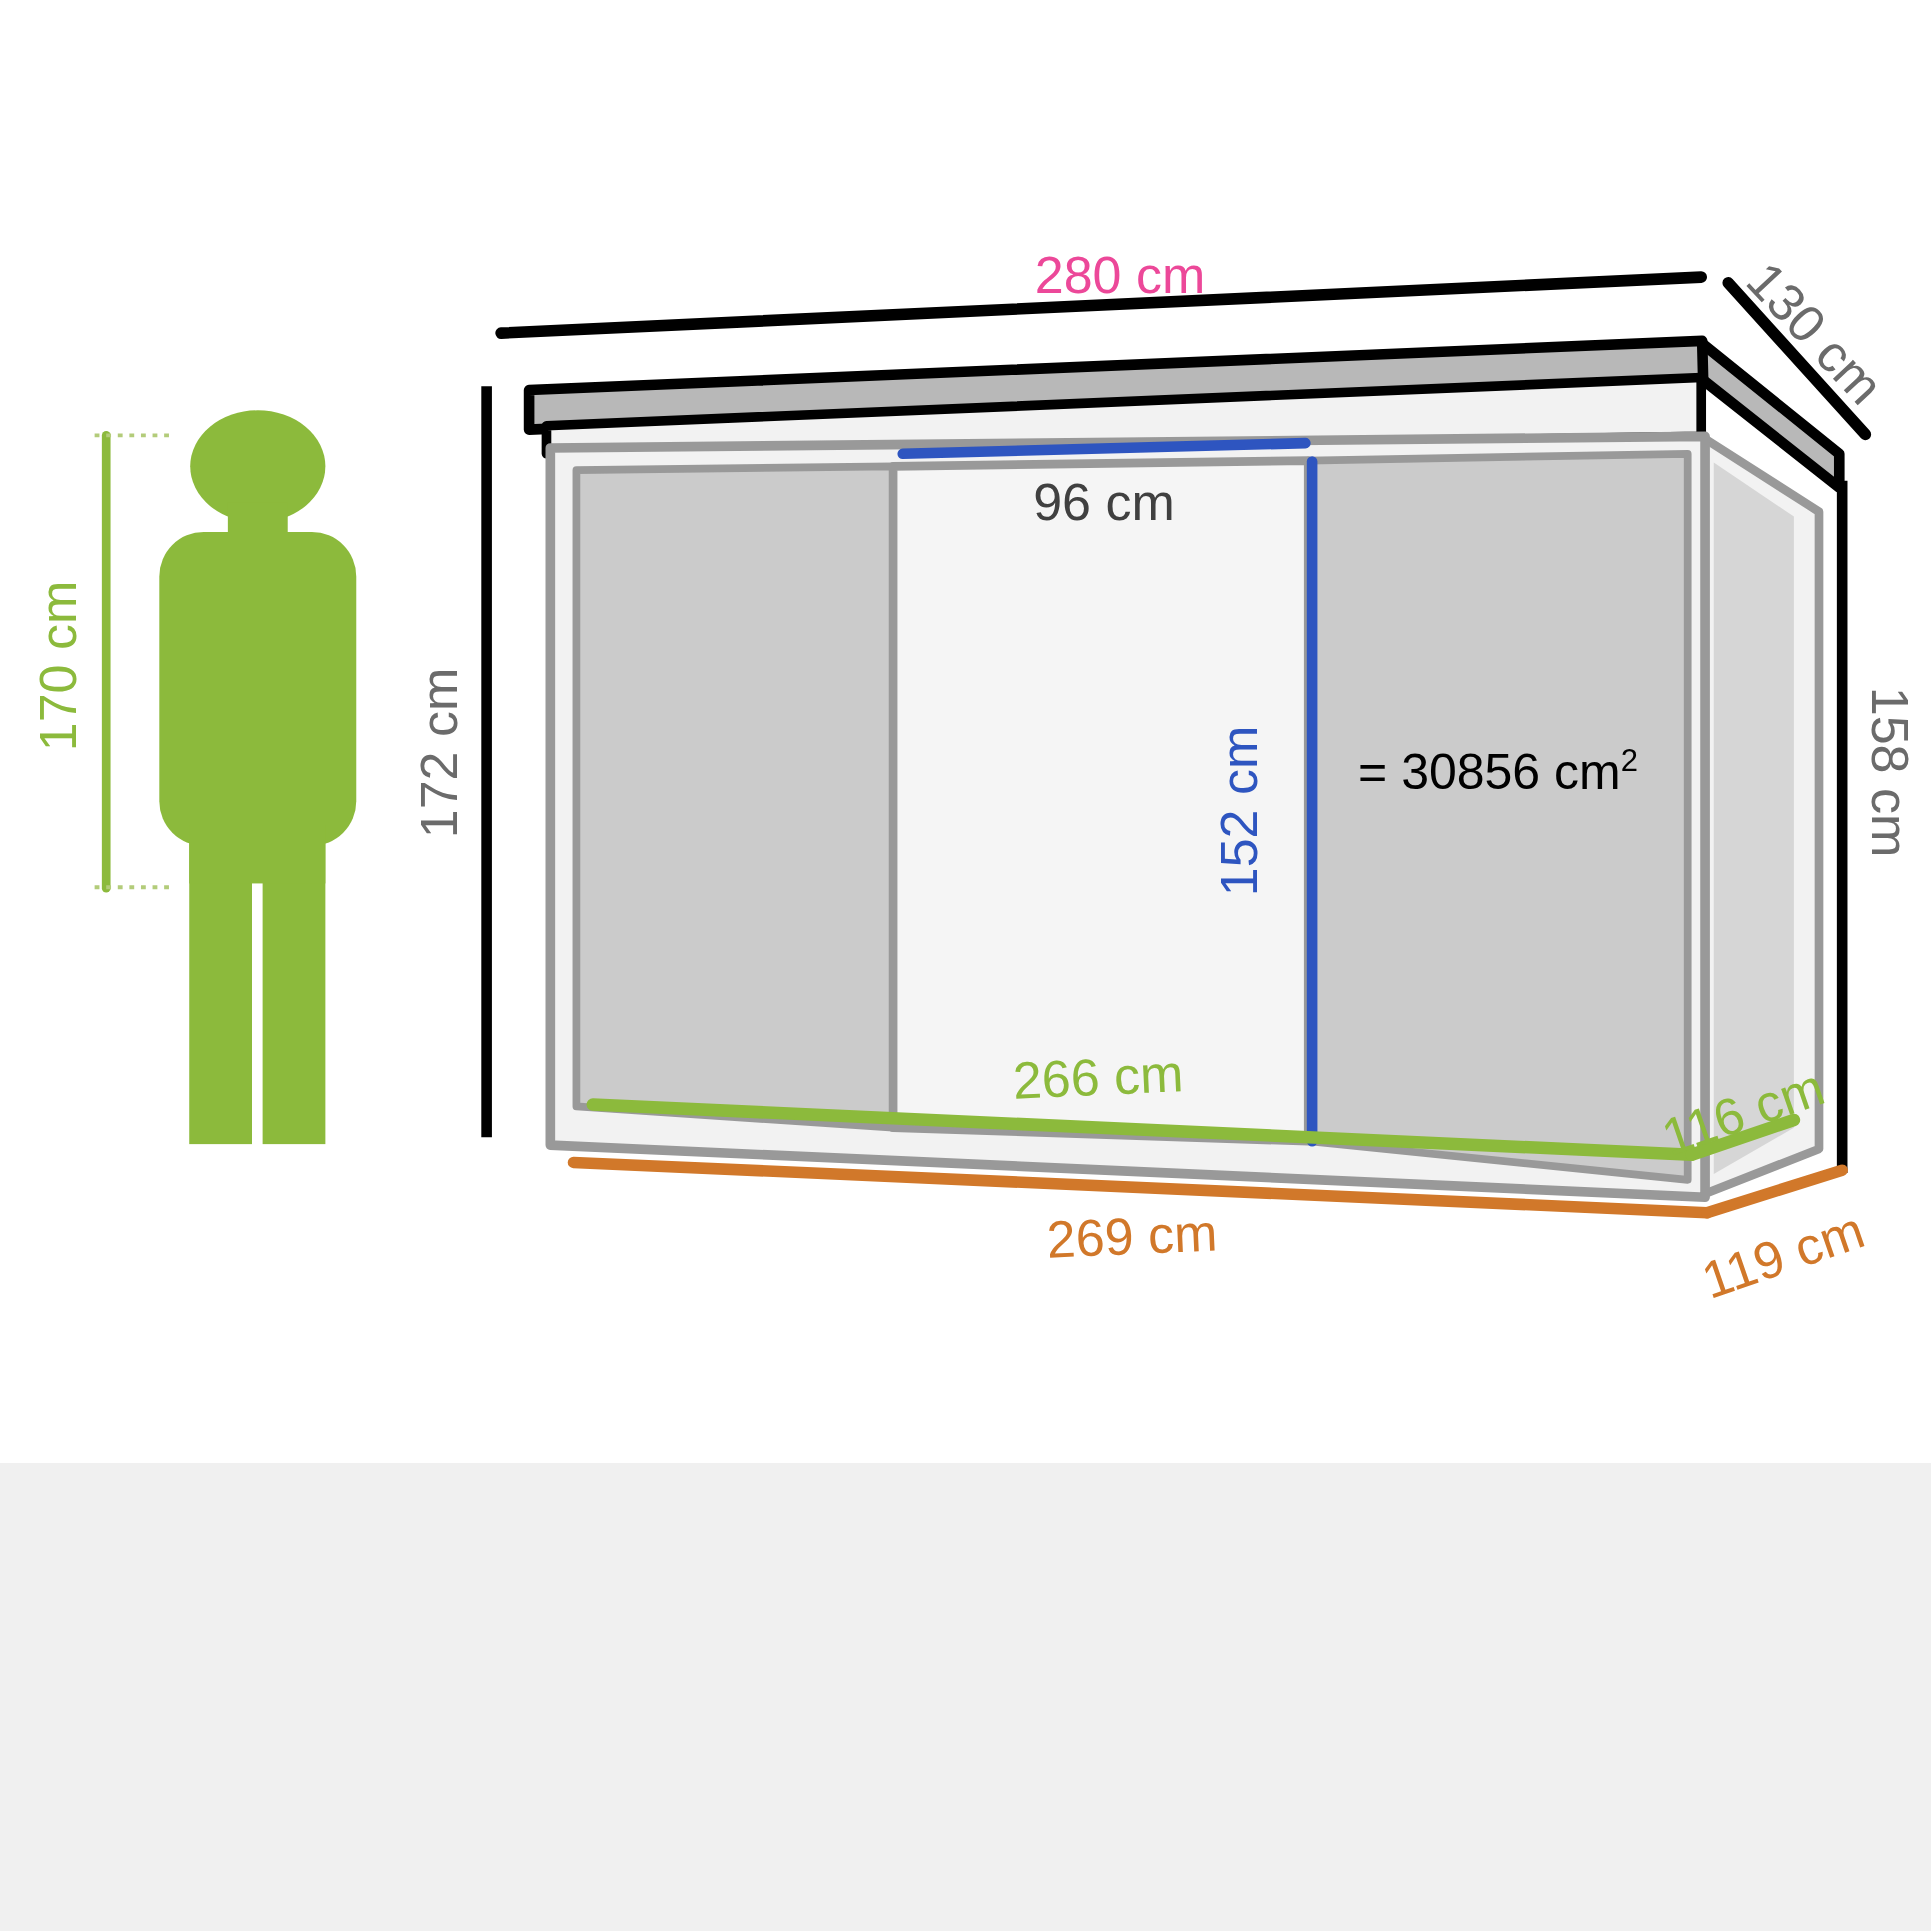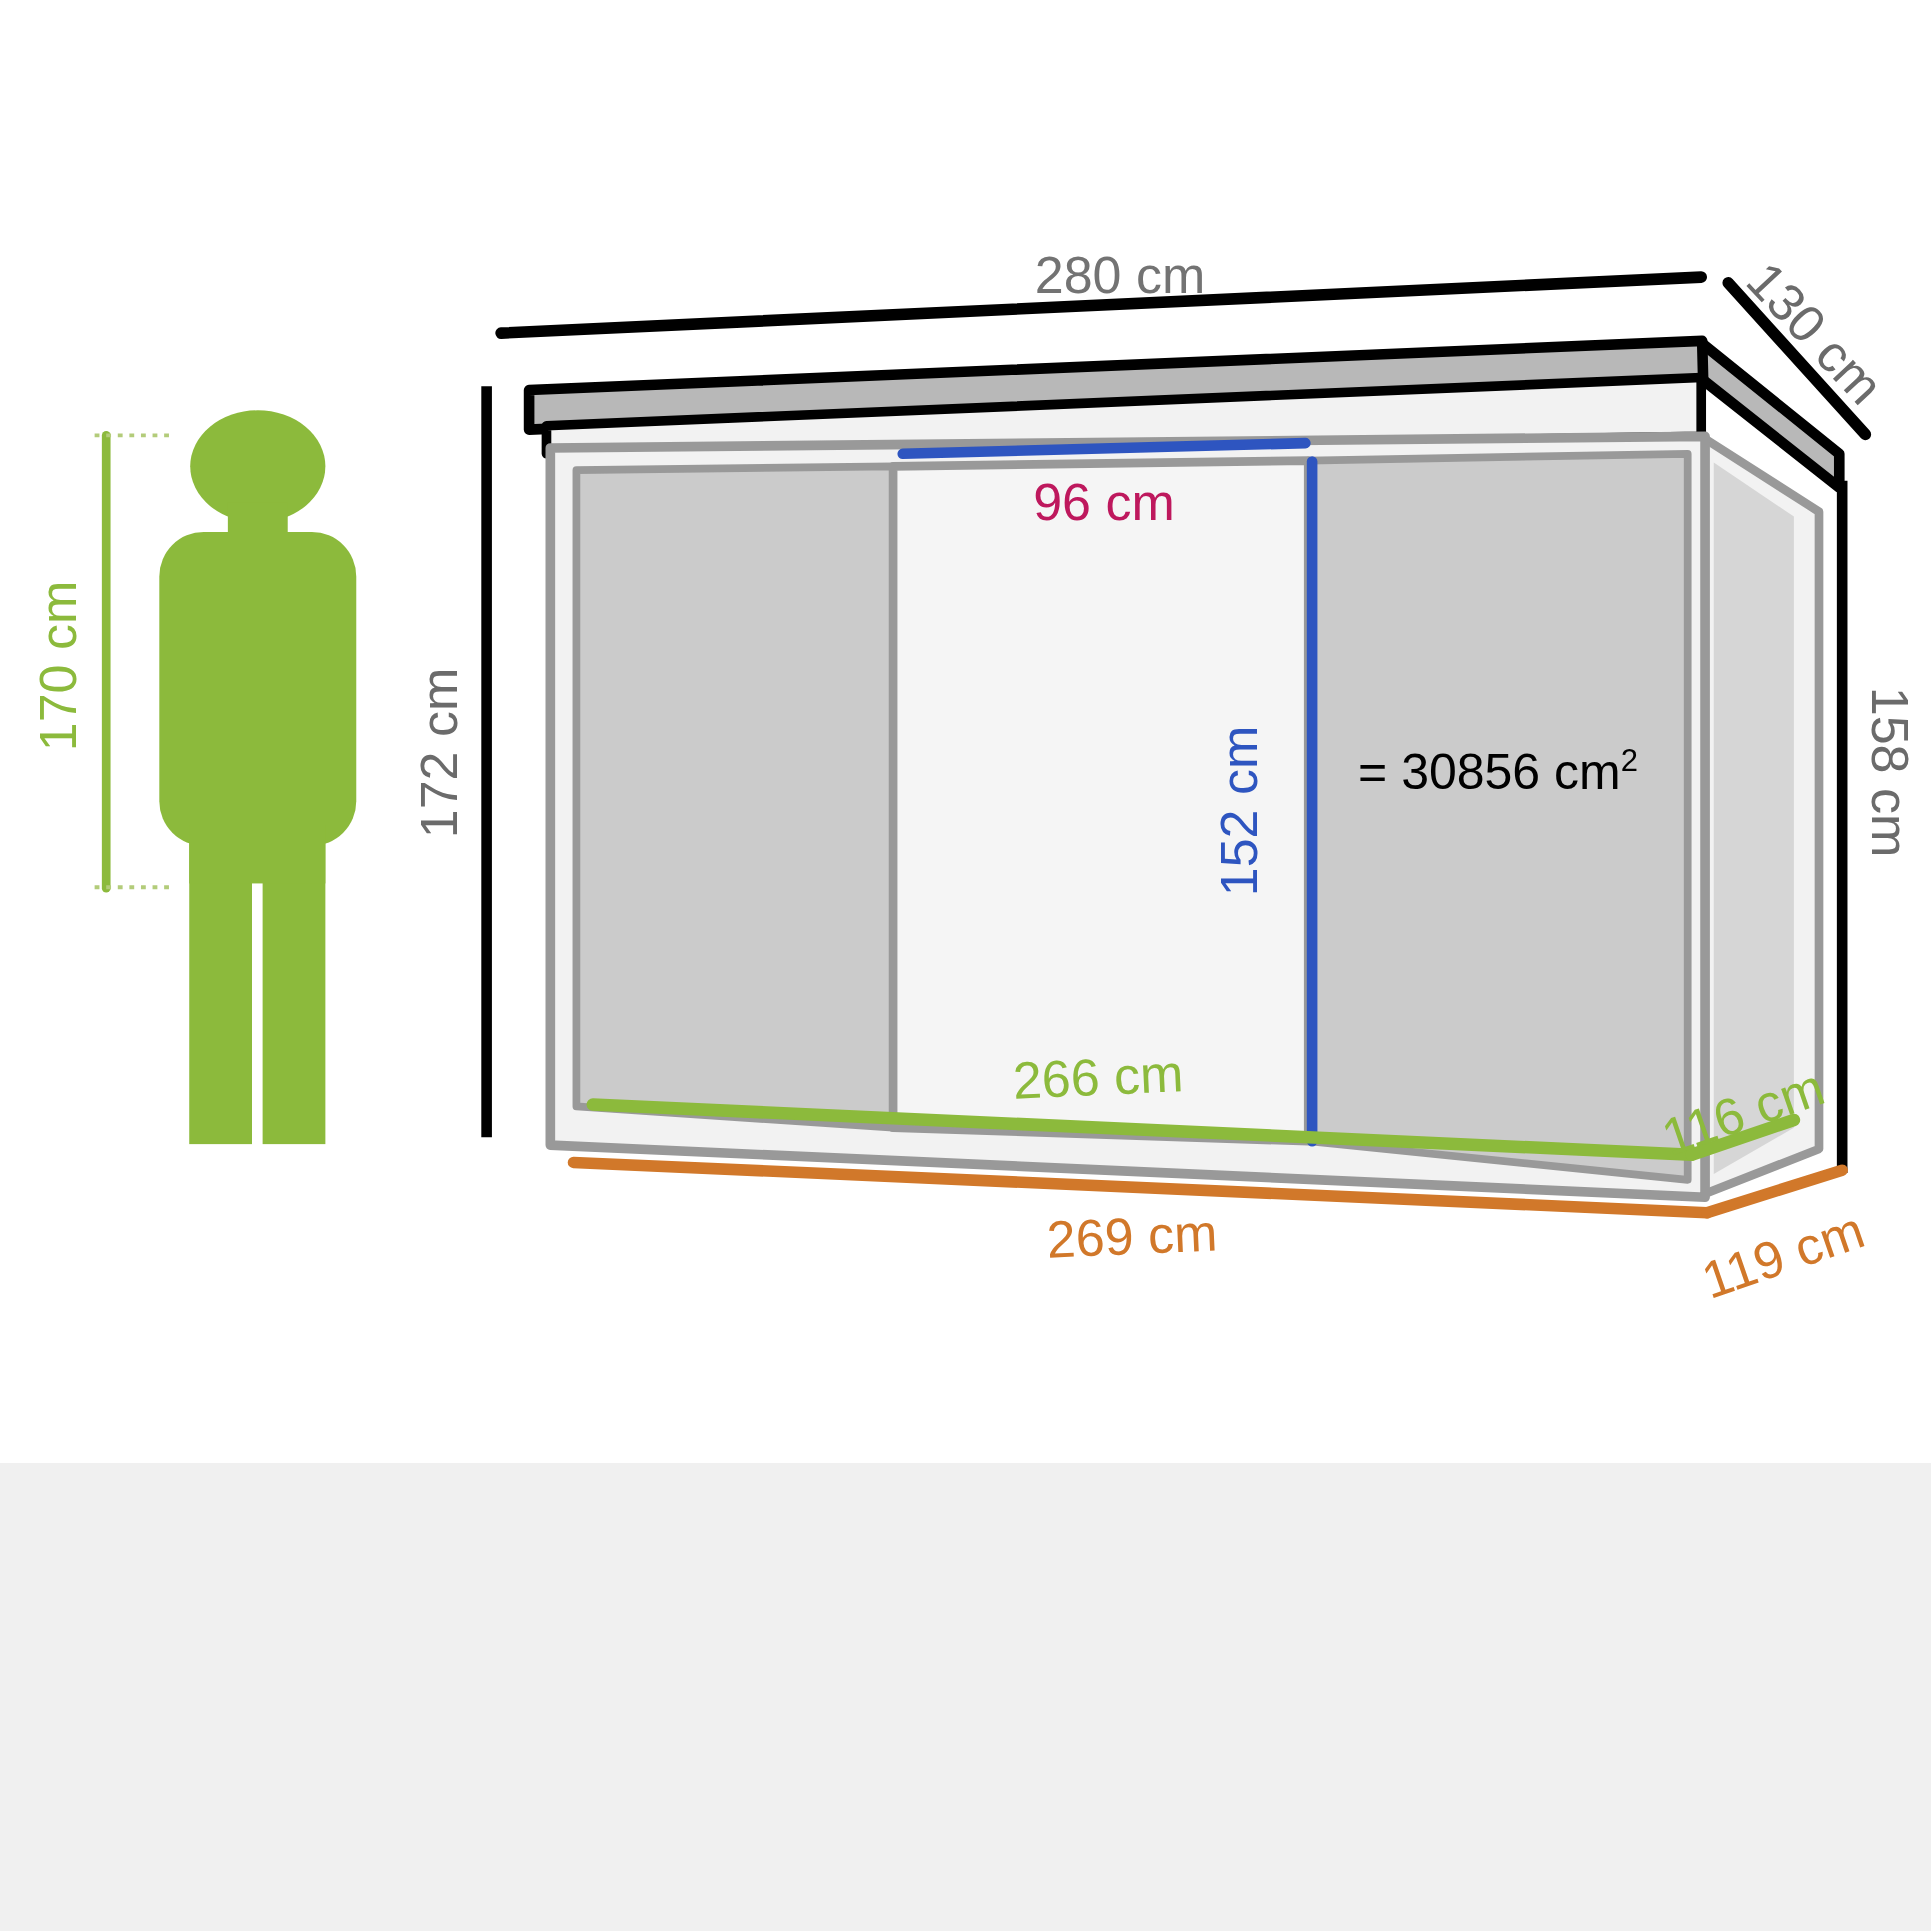--- a/index.html
+++ b/index.html
@@ -97,27 +97,27 @@
     <line x1="594" y1="1204" x2="1768" y2="1256" stroke="#d1782a" stroke-width="12" stroke-linecap="round"></line>
 
     <line x1="1768" y1="1256" x2="1908" y2="1212" stroke="#d1782a" stroke-width="12" stroke-linecap="round"></line>
 
   </svg>
 
   <div class="lbl" style="left:58px; top:666px; transform:translate(-50%,-50%) rotate(-90deg); color:#8cba3c; font-size:52px;">170 cm</div>
 
   <div class="lbl" style="left:439px; top:753px; transform:translate(-50%,-50%) rotate(-90deg); color:#6b6b6b; font-size:52px;">172 cm</div>
 
-  <div class="lbl" style="left:1120px; top:275px; transform:translate(-50%,-50%); color:#737373; font-size:52px;">280 cm</div>
+  <div class="lbl" style="left:1120px; top:275px; transform:translate(-50%,-50%); color:#ec4899; font-size:52px;">280 cm</div>
 
   <div class="lbl" style="left:1815px; top:333px; transform:translate(-50%,-50%) rotate(47deg); color:#6b6b6b; font-size:52px;">130 cm</div>
 
   <div class="lbl" style="left:1890px; top:772px; transform:translate(-50%,-50%) rotate(90deg); color:#6b6b6b; font-size:52px;">158 cm</div>
 
-  <div class="lbl" style="left:1104px; top:502px; transform:translate(-50%,-50%); color:#be185d; font-size:52px;">96 cm</div>
+  <div class="lbl" style="left:1104px; top:502px; transform:translate(-50%,-50%); color:#404040; font-size:52px;">96 cm</div>
 
   <div class="lbl" style="left:1239px; top:811px; transform:translate(-50%,-50%) rotate(-90deg); color:#2e55c0; font-size:52px;">152 cm</div>
 
   <div class="lbl" style="left:1098px; top:1077px; transform:translate(-50%,-50%) rotate(-2.6deg); color:#8cba3c; font-size:52px;">266 cm</div>
 
   <div class="lbl" style="left:1743px; top:1112px; transform:translate(-50%,-50%) rotate(-19deg); color:#8cba3c; font-size:52px;">116 cm</div>
 
   <div class="lbl" style="left:1132px; top:1236px; transform:translate(-50%,-50%) rotate(-2.5deg); color:#d1782a; font-size:52px;">269 cm</div>
 
   <div class="lbl" style="left:1783px; top:1255px; transform:translate(-50%,-50%) rotate(-19deg); color:#d1782a; font-size:52px;">119 cm</div>

